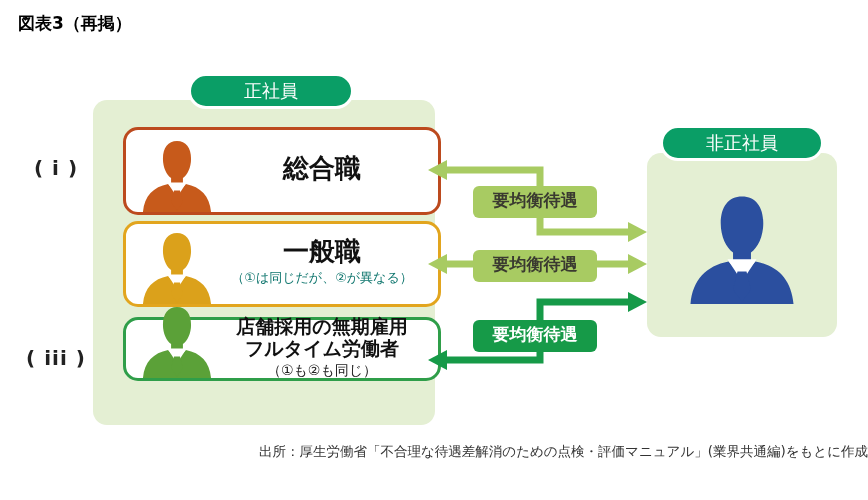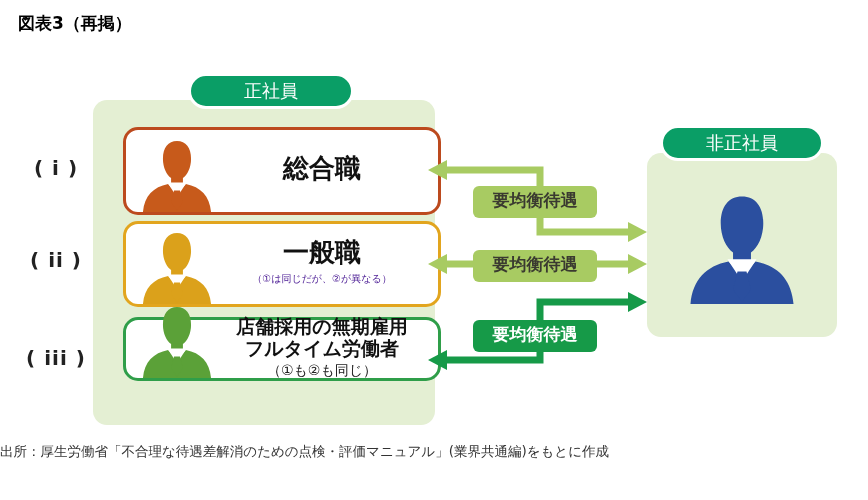--- a/index.html
+++ b/index.html
@@ -30,46 +30,45 @@
 
   .person { flex:0 0 auto; }
   .person svg { display:block; }
   .p-orange { color:#c75a1b; } .p-gold { color:#dba11b; }
   .p-green { color:#5ba138; } .p-blue { color:#2b4f9f; }
 
   .box-text { flex:1 1 auto; align-self:center; text-align:center; padding-bottom:4px; }
   .box-title { font-size:26px; font-weight:bold; color:#111; line-height:1.15; }
   .box-title-sm { font-size:19px; font-weight:bold; color:#111; line-height:1.2; }
   .box-sub { font-size:14px; color:#222; line-height:1.3; }
-  .box-sub-sm { font-size:10px; color:#4c1d95; line-height:1.28; }
+  .box-sub-sm { font-size:13px; color:#0f766e; line-height:1.28; }
 
   .right-person { position:absolute; left:683px; top:192px; }
 
   .arrows-layer { position:absolute; left:0; top:0; pointer-events:none; }
 
   .arrow-badge { position:absolute; width:124px; height:32px; border-radius:6px;
                  text-align:center; line-height:28px; font-size:17px; font-weight:bold; }
   .arrow-badge.light { background:#a8cb62; color:#3a3a30; }
   .arrow-badge.dark  { background:#169a48; color:#fff; }
   .ab-1 { left:473px; top:186px; }
   .ab-2 { left:473px; top:250px; }
   .ab-3 { left:473px; top:320px; }
 
-  .source-line { position:absolute; left:0; right:0; top:443px; text-align:left;
+  .source-line { position:absolute; left:0; right:0; top:443px; text-align:right;
                  font-size:13.5px; color:#333; }
 </style>
 </head>
 <body>
 
 <div class="canvas">
 
   <div class="fig-title">図表3（再掲）</div>
 
   <div class="index-label idx-1">( i )</div>
-  <div class="index-label idx-2">( ii )</div>
   <div class="index-label idx-3">( iii )</div>
 
   <div class="panel left-panel">
 
     <div class="emp-box box-1">
       <span class="person p-orange">
         <svg width="74" height="74" viewBox="0 0 100 100">
           <path fill="currentColor" d="M50 4c-12 0-19 9-19 24 0 12 5 22 11 26v8h16v-8c6-4 11-14 11-26 0-15-7-24-19-24z"></path>
           <path fill="currentColor" d="M4 100c2-22 14-34 34-38l12 14 12-14c20 4 32 16 34 38z"></path>
           <path fill="#fff" d="M37 60l13 20 13-20z"></path>

